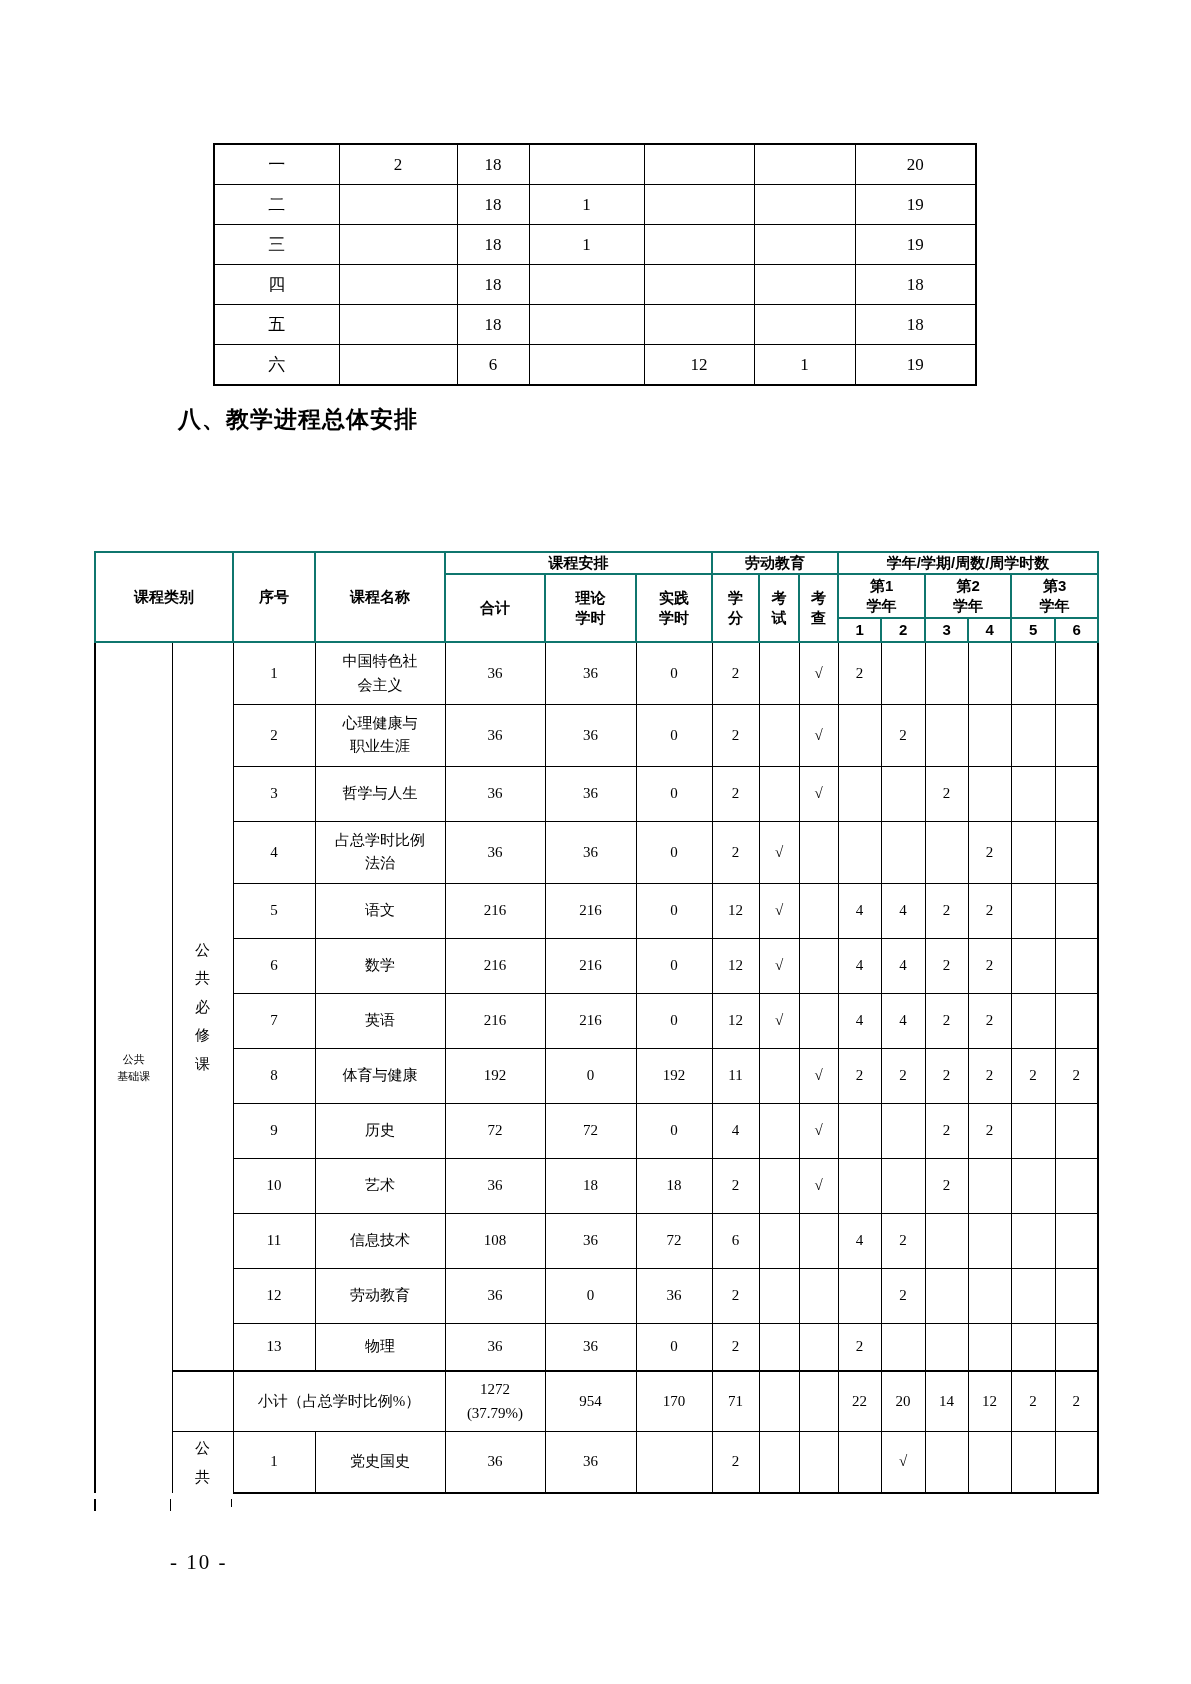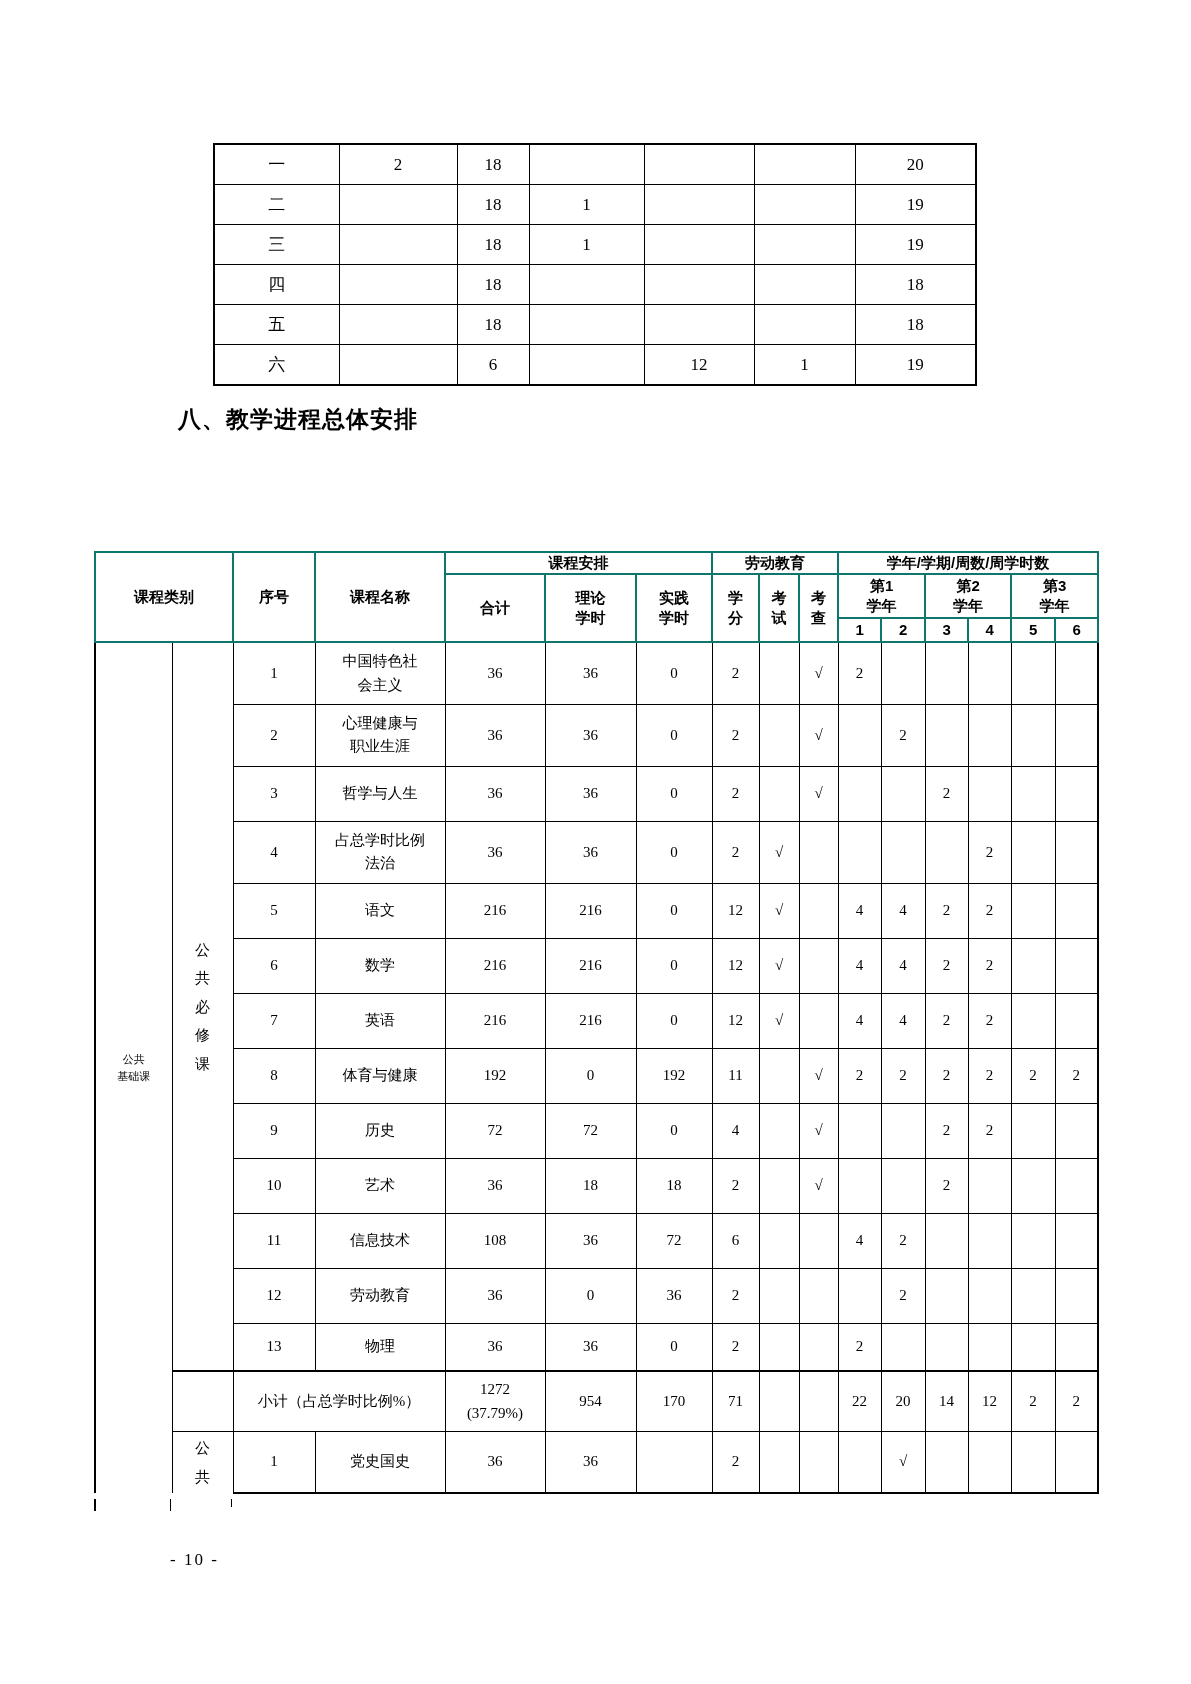--- a/index.html
+++ b/index.html
@@ -33,21 +33,21 @@
   .sched td { border:1px solid #000; font-size:15px; line-height:1.55; }
   .sched .cat-outer { font-size:11px; line-height:1.6; }
   .sched .cat-inner { font-size:15px; line-height:1.9; }
   .row-subtotal td { border-top:2px solid #000; }
   .row-elective td { border-bottom:2px solid #000; }
   .row-elective td.no-bottom, .sched td.cat-outer { border-bottom:none; }
   .subtotal-label { text-align:center; }
 
   
   .stub { position:absolute; background:#000; }
-  .pagenum { position:absolute; left:170px; top:1550px; font-size:17px; letter-spacing:2px; }
+  .pagenum { position:absolute; left:170px; top:1550px; font-size:21px; letter-spacing:2px; }
 </style>
 </head>
 <body>
 
 <div class="page">
 
   <table class="week-table">
     <colgroup>
       <col style="width:125px">
         <col style="width:118px">

